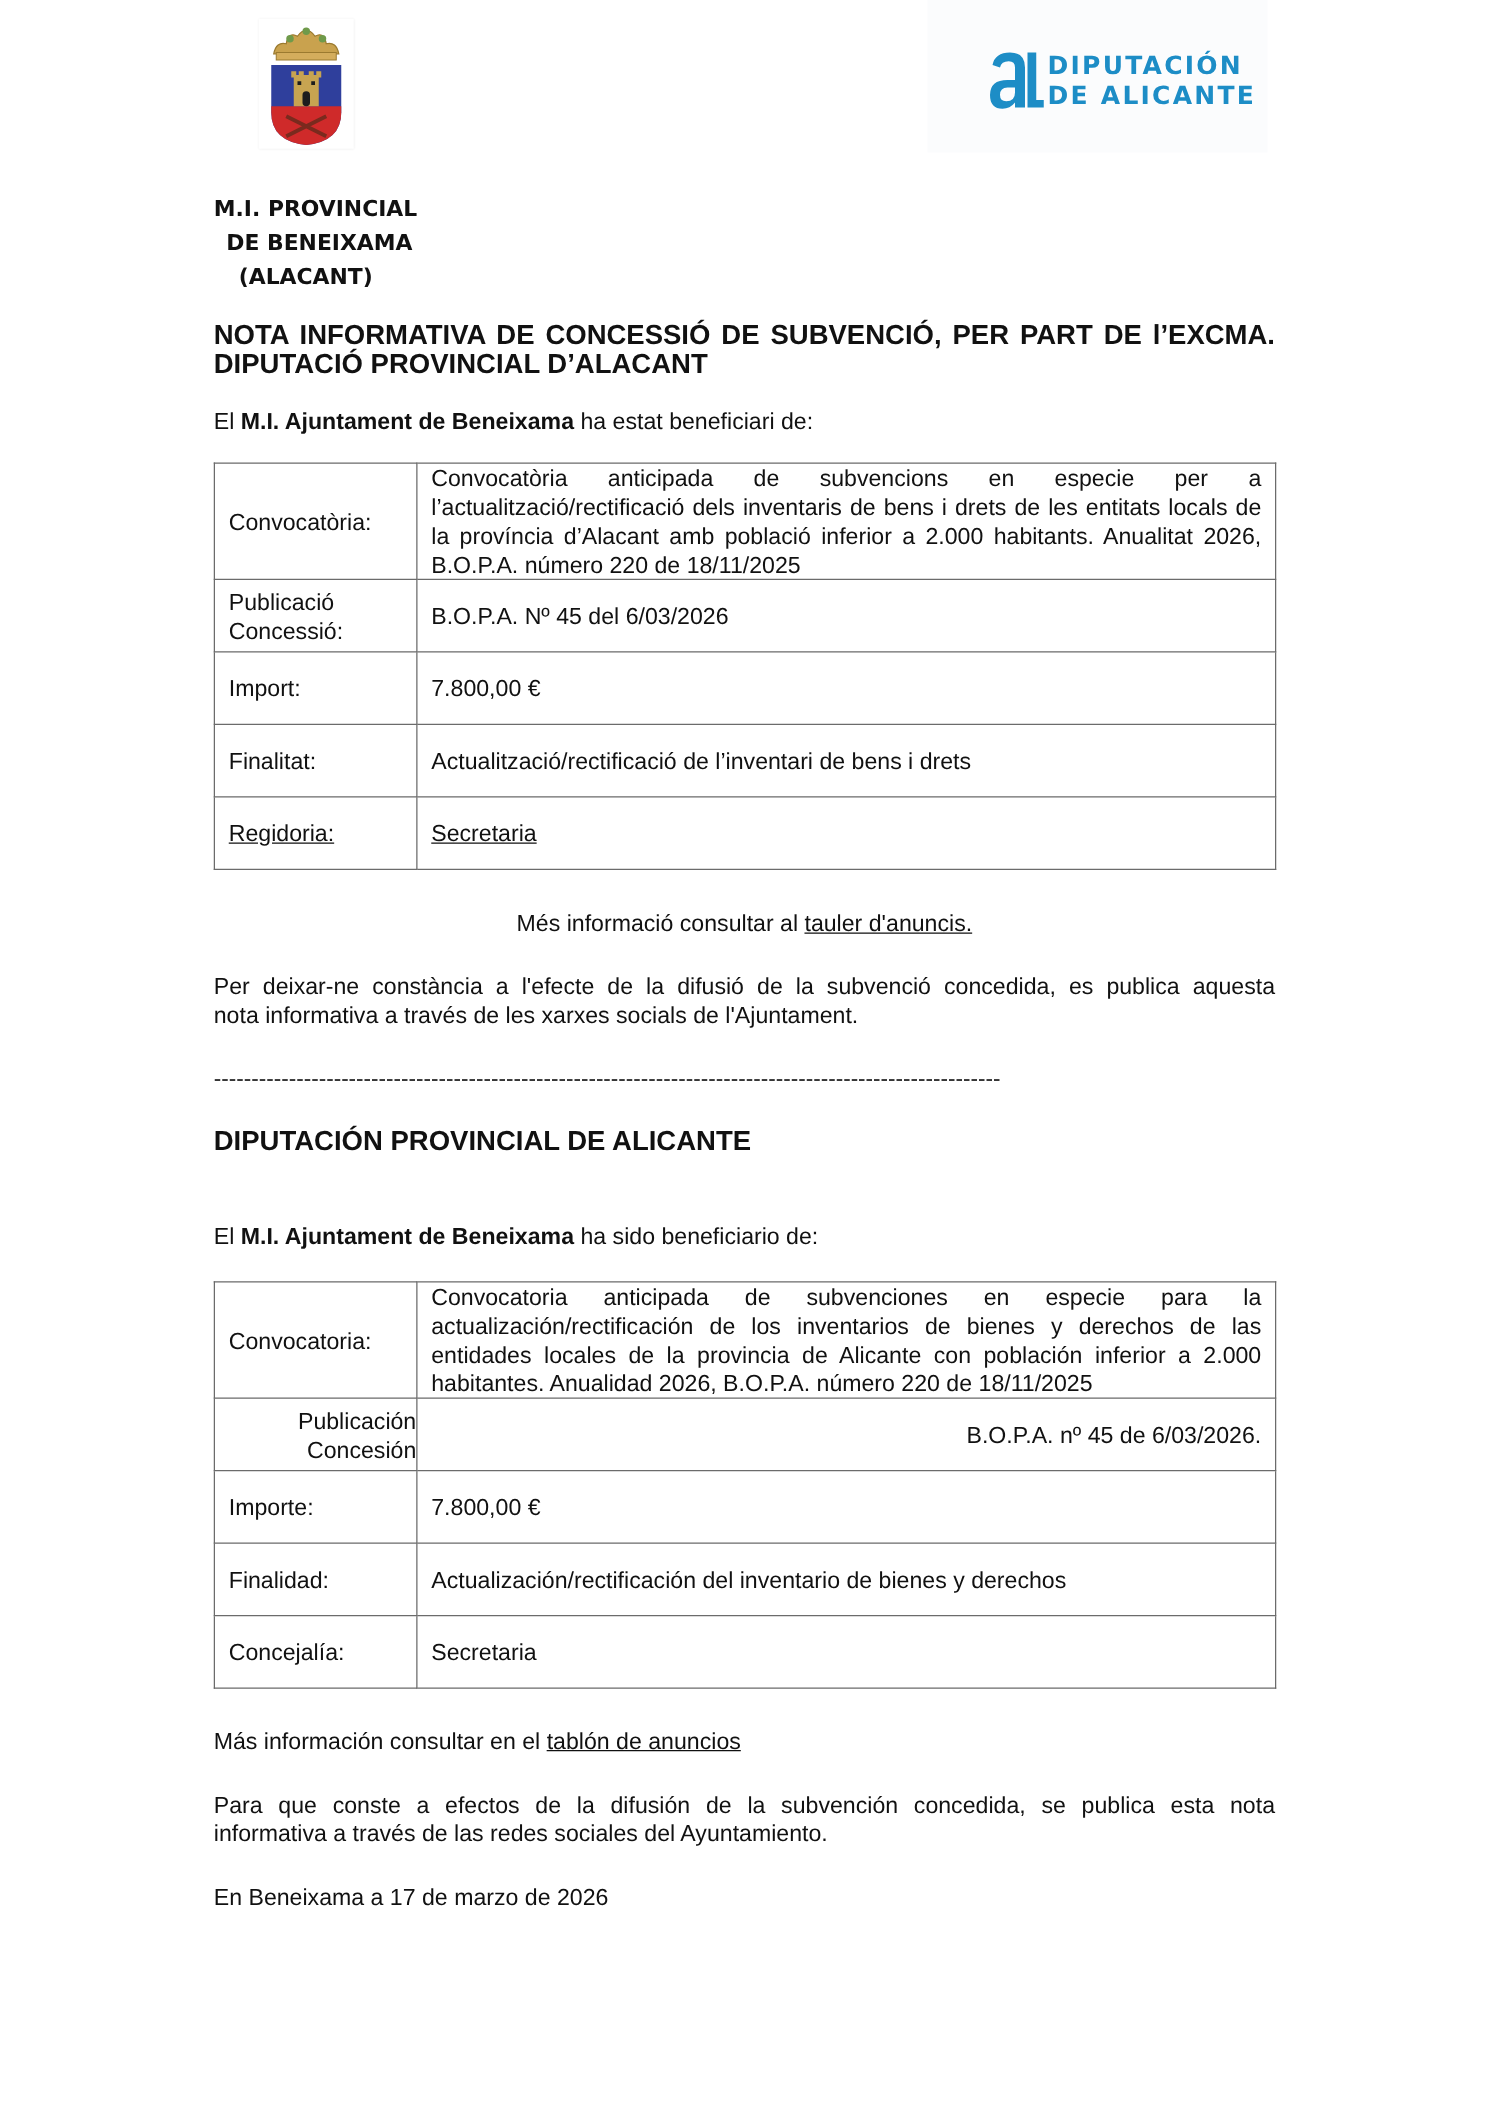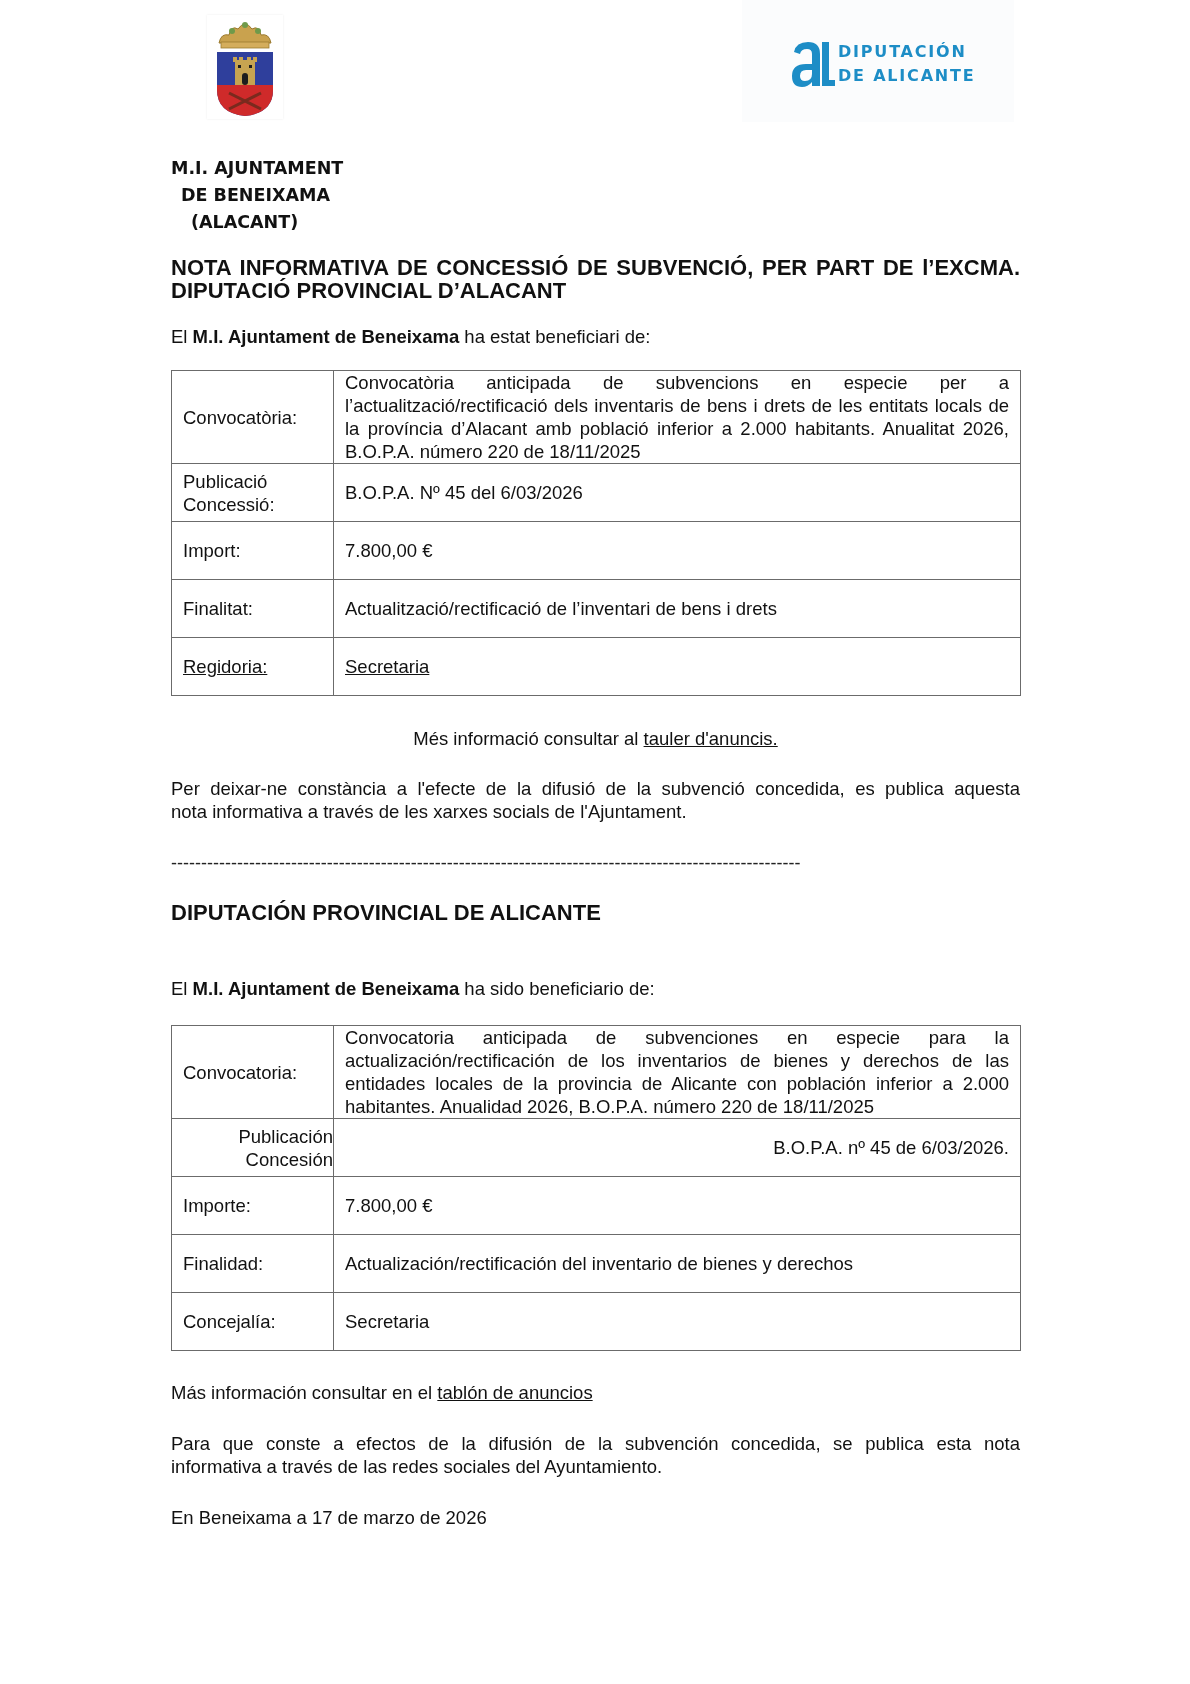--- a/index.html
+++ b/index.html
@@ -6,21 +6,21 @@
   body { width:1190px; height:1684px; position:relative; overflow:hidden;
          font-family:"Liberation Sans", sans-serif; color:#111; }
   .abs { position:absolute; }
 
   
   #coat { left:207px; top:15px; width:76px; height:104px; background:#fff;
           box-shadow:0 0 2px rgba(0,0,0,0.08); }
   #dipu-box { left:742px; top:0px; width:272px; height:122px; background:#fbfcfd; }
   #dipu-glyph { left:790px; top:40px; width:46px; height:48px; }
   #dipu-text { left:838px; top:40px; color:#1d8dc6; font-weight:bold;
-               font-family:"DejaVu Sans", sans-serif; font-size:16px;
+               font-family:"DejaVu Sans", sans-serif; font-size:20px;
                letter-spacing:1.8px; line-height:24px; }
 
   
   #org { left:171px; top:155px; font-family:"DejaVu Sans", sans-serif; font-weight:bold;
          font-size:17.5px; line-height:27px; }
   #org div:nth-child(2) { padding-left:10px; }
   #org div:nth-child(3) { padding-left:20px; }
 
   .title { position:absolute; left:171px; width:849px; font-weight:bold; font-size:22px;
            line-height:23px; text-align:justify; text-align-last:left; }
@@ -73,21 +73,21 @@
     <path d="M4 12 Q6 2 18 2 Q30 2 30 14 V46 H22 V42 Q18 47 12 47 Q2 47 2 36 Q2 24 16 24 H22 V14 Q22 9 17 9 Q11 9 10 14 Z M22 30 H16 Q10 30 10 36 Q10 41 15 41 Q22 41 22 34 Z" fill="#1d8dc6"></path>
     <path d="M32 2 H39 V40 H45 V46 H32 Z" fill="#1d8dc6"></path>
   </svg>
 </div>
 <div id="dipu-text" class="abs">
   <div>DIPUTACIÓN</div>
   <div>DE ALICANTE</div>
 </div>
 
 <div id="org" class="abs">
-  <div>M.I. AJUNTAMENT</div>
+  <div>M.I. PROVINCIAL</div>
   <div>DE BENEIXAMA</div>
   <div>(ALACANT)</div>
 </div>
 
 <div class="title" style="top:256px;">
   <span class="l1">NOTA INFORMATIVA DE CONCESSIÓ DE SUBVENCIÓ, PER PART DE l’EXCMA.</span>
   <span>DIPUTACIÓ PROVINCIAL D’ALACANT</span>
 </div>
 
 <div class="para" style="top:325px;">

